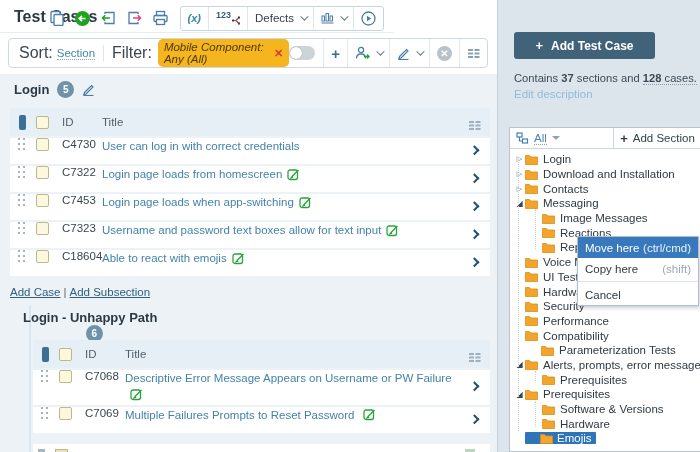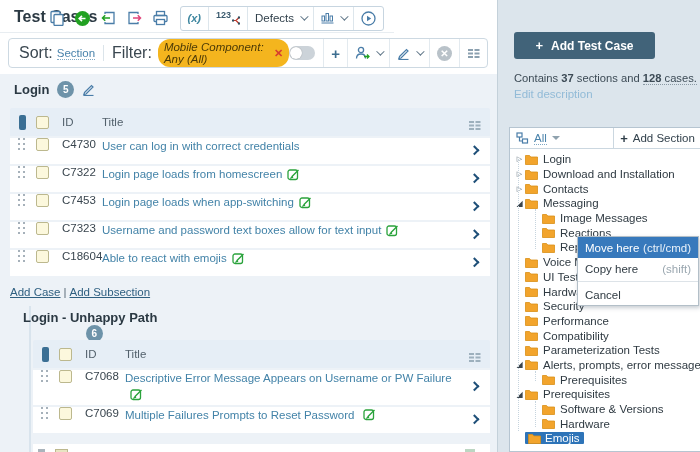--- a/index.html
+++ b/index.html
@@ -21,21 +21,21 @@
   .fx-glyph { font-size:11px; color:#3f87a0; font-weight:bold; font-style:italic; }
   .count-glyph { font-size:9px; font-weight:bold; color:#3a5a6e; position:relative; top:-3px; }
   .defects-label { font-size:11.5px; color:#33424d; }
   .caret { width:6px; height:6px; border-right:1.6px solid #5d7486; border-bottom:1.6px solid #5d7486; transform:rotate(45deg) translateY(-2px); display:inline-block; margin-left:6px; }
 
   
   .filter-bar { position:absolute; left:8px; top:38px; width:480px; height:30px; background:#fff; border:1px solid #cdd9e2; border-radius:4px; display:flex; align-items:center; }
   .fb-label { font-size:16px; color:#3a4750; margin-left:10px; }
   .fb-link { font-size:11.5px; color:#4a83ab; border-bottom:1px dotted #7fa8c4; margin-left:4px; cursor:pointer; }
   .fb-sep { width:1px; height:16px; background:#dbe4ea; margin:0 8px; }
-  .chip { background:#f4b51e; border-radius:12px; padding:2px 6px; margin-left:6px; font-size:11.5px; font-style:italic; color:#4c3a06; display:flex; align-items:center; cursor:default; }
+  .chip { background:#f4b51e; border-radius:5px; padding:2px 6px; margin-left:6px; font-size:11.5px; font-style:italic; color:#4c3a06; display:flex; align-items:center; cursor:default; }
   .chip-x { color:#d63c2f; font-weight:bold; font-style:normal; margin-left:6px; font-size:11px; cursor:pointer; }
   .fb-right { margin-left:auto; display:flex; align-items:center; height:100%; }
   .toggle { width:26px; height:14px; background:#ccd3d9; border-radius:8px; position:relative; cursor:pointer; margin-right:8px; }
   .toggle .knob { position:absolute; left:1px; top:1px; width:12px; height:12px; border-radius:50%; background:#fff; box-shadow:0 0 1px rgba(0,0,0,.4); }
   .fb-ic { display:flex; align-items:center; justify-content:center; padding:0 7px; height:100%; border-left:1px solid #e3eaef; cursor:pointer; }
   .plus-glyph { font-size:15px; color:#3d6e90; font-weight:bold; line-height:1; }
   .x-circle { width:15px; height:15px; border-radius:50%; background:#b9c2c9; color:#fff; font-size:10px; font-weight:bold; display:flex; align-items:center; justify-content:center; }
 
   
   .section-head { position:absolute; display:flex; align-items:center; }
@@ -81,21 +81,21 @@
   .th-left { flex:1; display:flex; align-items:center; padding-left:6px; cursor:pointer; }
   .th-left .all { font-size:11.5px; color:#4a83ab; border-bottom:1px dotted #7fa8c4; margin-left:5px; }
   .th-left .tcaret { width:0; height:0; border-left:4px solid transparent; border-right:4px solid transparent; border-top:4px solid #8fa2ae; margin-left:5px; }
   .th-right { width:88px; border-left:1px solid #cbd7e0; display:flex; align-items:center; justify-content:center; font-size:11.5px; color:#33424d; cursor:pointer; }
   .th-right .p { font-weight:bold; font-size:13px; margin-right:5px; color:#2f3e49; }
   .tree-body { position:relative; padding-top:3px; }
   .titem { height:14.7px; display:flex; align-items:center; font-size:11.5px; color:#2f3a42; white-space:nowrap; cursor:pointer; }
   .titem .arr { width:11px; flex:none; font-size:7px; color:#5a6a76; text-align:center; }
   .titem .arr.exp { color:#3a444c; font-size:8px; }
   .titem .fsvg { flex:none; margin-right:5px; }
-  .titem .sel { background:#2e74b8; color:#fff; display:flex; align-items:center; padding:0 4px 0 2px; border-radius:1px; }
+  .titem .sel { background:#2e74b8; color:#fff; display:flex; align-items:center; padding:0 4px 0 14px; border-radius:1px; }
   .titem .sel .fsvg { margin:0 4px 0 1px; }
   .spine { position:absolute; width:0; border-left:1px dotted #c6d4de; }
 
   
   .ctx-menu { position:absolute; left:577px; top:236px; width:122px; background:#fff; border:1px solid #b3bfc8; box-shadow:1px 2px 4px rgba(40,60,80,.25); z-index:50; }
   .ctx-item { display:flex; justify-content:space-between; align-items:center; height:21px; padding:0 7px; font-size:11.5px; color:#2f3a42; cursor:pointer; }
   .ctx-item .sc { color:#9aa7b0; }
   .ctx-item.active { background:#3779bc; color:#fff; }
   .ctx-item.active .sc { color:#e8f1fa; }
   .ctx-sep { border-top:1px solid #dde3e8; margin:2px 0; }
@@ -500,21 +500,21 @@
               </svg>
               <span>Performance</span>
             </div>
             <div class="titem" style="padding-left:4px">
               <span class="arr"></span>
               <svg class="fsvg" width="13" height="11" viewBox="0 0 13 11">
                 <path d="M.5 1.5 h4 l1.3 1.5 h6.7 v7.5 H.5 z" fill="#f2a42c" stroke="#d98f17" stroke-width="0.8"></path>
               </svg>
               <span>Compatibility</span>
             </div>
-            <div class="titem" style="padding-left:4px">
+            <div class="titem" style="padding-left:20px">
               <span class="arr"></span>
               <svg class="fsvg" width="13" height="11" viewBox="0 0 13 11">
                 <path d="M.5 1.5 h4 l1.3 1.5 h6.7 v7.5 H.5 z" fill="#f2a42c" stroke="#d98f17" stroke-width="0.8"></path>
               </svg>
               <span>Parameterization Tests</span>
             </div>
             <div class="titem" style="padding-left:4px">
               <span class="arr exp">◢</span>
               <svg class="fsvg" width="13" height="11" viewBox="0 0 13 11">
                 <path d="M.5 1.5 h4 l1.3 1.5 h6.7 v7.5 H.5 z" fill="#f2a42c" stroke="#d98f17" stroke-width="0.8"></path>

